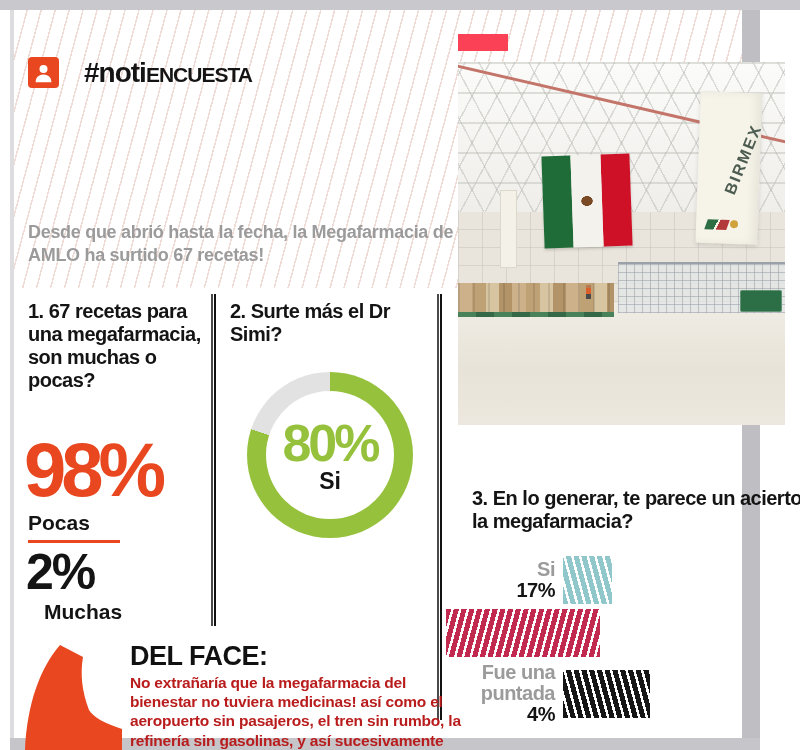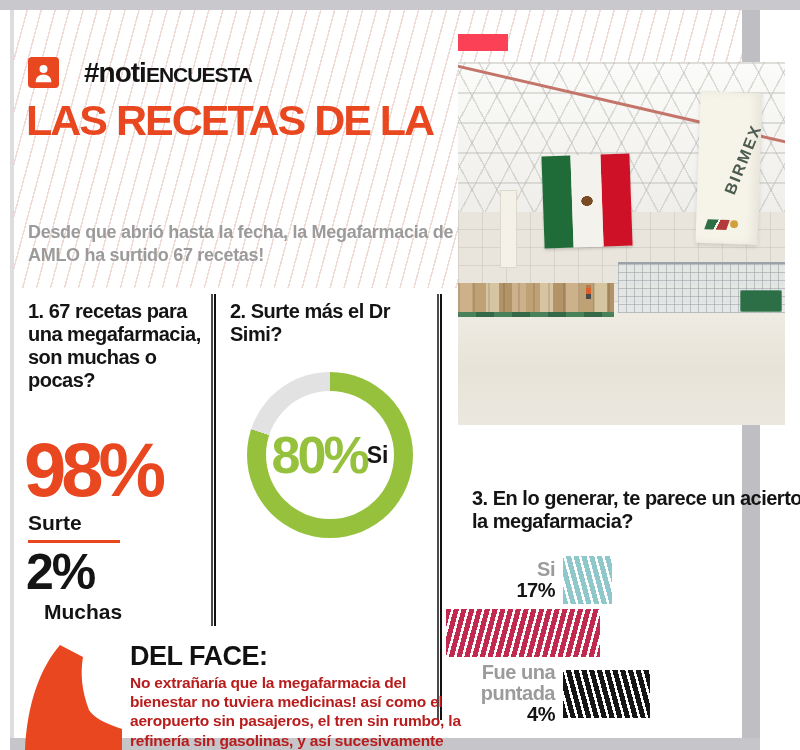--- a/index.html
+++ b/index.html
@@ -44,21 +44,21 @@
   .q1-small-label{left:44px;top:600px;font-size:21px;font-weight:bold;color:#141414;z-index:2;}
 
   .divider{width:5px;z-index:2;background:linear-gradient(90deg,#4a4a4a 0 1.5px,#fff 1.5px 2.5px,#121212 2.5px 5px);}
   .divider1{left:211px;top:294px;height:332px;}
   .divider2{left:437px;top:294px;height:426px;}
 
   
   .q2-question{left:230px;top:300px;width:200px;}
   .donut{left:247px;top:372px;width:166px;height:166px;border-radius:50%;z-index:2;}
   .donut-hole{position:absolute;inset:19px;background:#fff;border-radius:50%;}
-  .donut-center{position:absolute;inset:0;display:flex;align-items:center;justify-content:center;}
+  .donut-center{position:absolute;inset:0;display:flex;flex-direction:column;align-items:center;justify-content:center;}
   .donut-value{font-size:52px;font-weight:bold;color:#96c13d;letter-spacing:-3px;line-height:1;}
   .donut-label{font-size:23px;font-weight:bold;color:#141414;line-height:1;margin-top:1px;}
 
   
   .q3-question{left:472px;top:487px;width:340px;}
   .q3-bars{left:446px;top:556px;z-index:2;}
   .bar-row{display:flex;align-items:center;margin-bottom:5px;}
   .bar-labels{width:109px;padding-right:8px;text-align:right;font-weight:bold;font-size:20px;line-height:1.05;letter-spacing:-0.5px;}
   .bar-cat{color:#9b9b9b;}
   .bar-val{color:#141414;}
@@ -129,21 +129,20 @@
   <div class="brand-box">
     <svg width="21" height="21" viewBox="0 0 24 24">
       <circle cx="12" cy="8" r="4.6" fill="#fff"></circle>
       <path d="M3 23c0-5.4 4-8.6 9-8.6s9 3.2 9 8.6z" fill="#fff"></path>
     </svg>
   </div>
   <div class="brand-text"><span class="big">#noti</span><span class="small">ENCUESTA</span></div>
 </div>
 
 <div class="abs title">
-  <div>LAS RECETAS DE LA</div>
 </div>
 <div class="abs subtitle">Desde que abrió hasta la fecha, la Megafarmacia de AMLO ha surtido 67 recetas!</div>
 
 <div class="abs pinkbar"></div>
 <div class="abs photo">
   <div class="ph-ceiling"></div>
   <div class="ph-pipe"></div>
   <div class="ph-wall"></div>
   <div class="ph-floor"></div>
   <div class="ph-pallets"></div>
@@ -161,21 +160,21 @@
   </div>
   <div class="ph-birmex">
     <div class="ph-birmex-text">BIRMEX</div>
     <div class="ph-birmex-logo"></div>
     <div class="ph-birmex-dot"></div>
   </div>
 </div>
 
 <div class="abs question q1-question">1. 67 recetas para una megafarmacia, son muchas o pocas?</div>
 <div class="abs q1-big">98%</div>
-<div class="abs q1-big-label">Surte</div>
+<div class="abs q1-big-label">Pocas</div>
 <div class="abs q1-rule"></div>
 <div class="abs q1-small">2%</div>
 <div class="abs q1-small-label">Muchas</div>
 
 <div class="abs divider divider1"></div>
 <div class="abs divider divider2"></div>
 
 <div class="abs question q2-question">2. Surte más el Dr Simi?</div>
 <div class="abs donut" style="background: conic-gradient(rgb(150, 193, 61) 0deg, rgb(150, 193, 61) 288deg, rgb(226, 226, 226) 288deg, rgb(226, 226, 226) 360deg);">
   <div class="donut-hole"></div>

